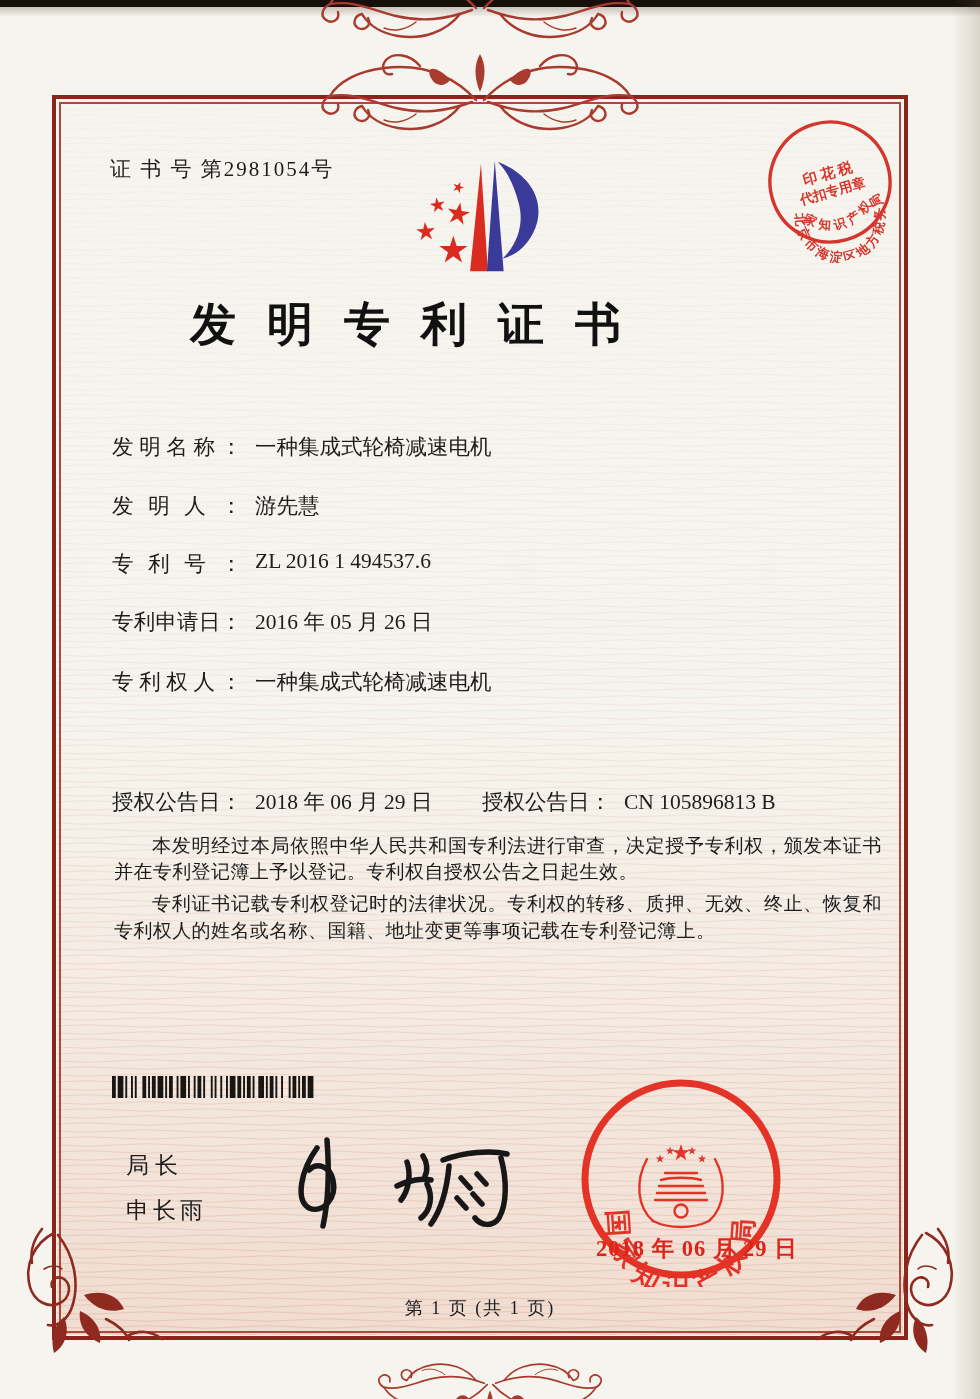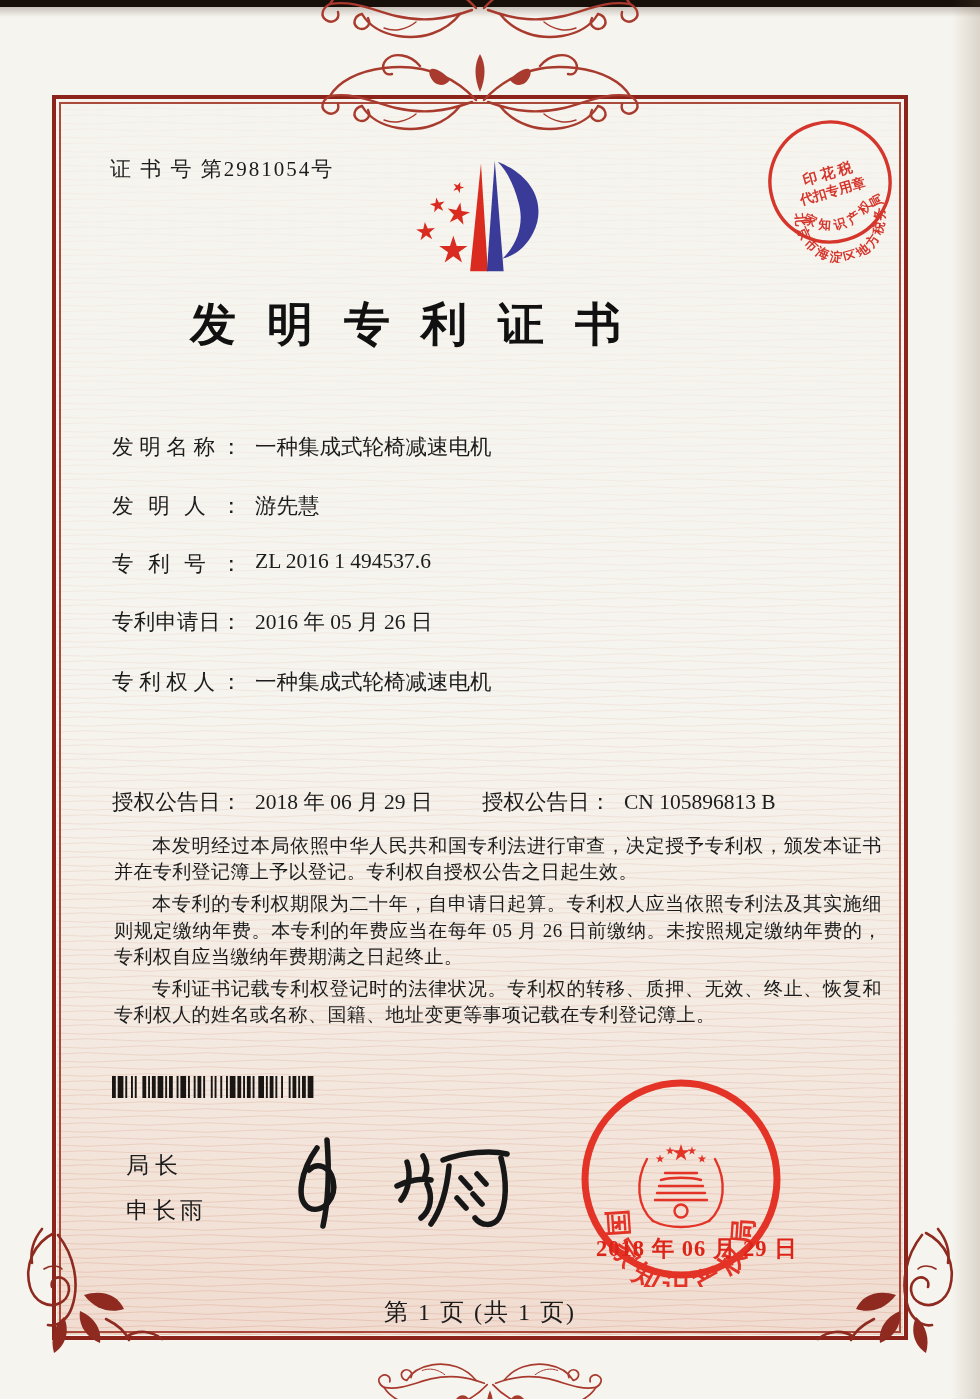--- a/index.html
+++ b/index.html
@@ -21,21 +21,21 @@
   .fvalue{margin-left:13px;}
   .frow .pair2{position:absolute;left:370px;top:0;white-space:nowrap;}
   .paras{position:absolute;left:114px;top:833px;width:768px;font-size:19px;line-height:26.2px;letter-spacing:.4px;text-align:justify;}
   .paras p{margin:0 0 6px 0;text-indent:2em;}
   .barcode{position:absolute;left:112px;top:1076px;width:262px;height:22px;}
   .signer-title{position:absolute;left:126px;top:1150px;font-size:23px;letter-spacing:6px;}
   .signer-name{position:absolute;left:126px;top:1195px;font-size:23px;letter-spacing:4px;}
   .signature{position:absolute;left:265px;top:1126px;width:260px;height:118px;}
   .seal{position:absolute;left:575px;top:1073px;width:212px;height:214px;opacity:.93;}
   .seal-date{position:absolute;left:596px;top:1233px;font-size:22.5px;font-weight:700;color:#dd2418;letter-spacing:1px;white-space:nowrap;}
-  .footer{position:absolute;left:52px;top:1296px;width:856px;text-align:center;font-size:24px;letter-spacing:2px;}
+  .footer{position:absolute;left:52px;top:1296px;width:856px;text-align:center;font-size:18px;letter-spacing:2px;}
   .tax-stamp{position:absolute;left:750px;top:102px;width:160px;height:160px;transform:rotate(-16deg);opacity:.92;}
   .orn{position:absolute;pointer-events:none;}
   svg text{font-family:"Liberation Serif","DejaVu Serif",serif;}
 </style>
 </head>
 <body>
 
 <div class="page">
 
   <div class="edge-top"></div>
@@ -327,21 +327,20 @@
   </div>
   <div class="frow" style="top:787px">
     <span class="flabel">授权公告日：</span><span class="fvalue">2018 年 06 月 29 日</span>
     <span class="pair2">
       <span>授权公告日：</span><span class="fvalue">CN 105896813 B</span>
     </span>
   </div>
 
   <div class="paras">
     <p>本发明经过本局依照中华人民共和国专利法进行审查，决定授予专利权，颁发本证书并在专利登记簿上予以登记。专利权自授权公告之日起生效。</p>
-    <p>本专利的专利权期限为二十年，自申请日起算。专利权人应当依照专利法及其实施细则规定缴纳年费。本专利的年费应当在每年 05 月 26 日前缴纳。未按照规定缴纳年费的，专利权自应当缴纳年费期满之日起终止。</p>
     <p>专利证书记载专利权登记时的法律状况。专利权的转移、质押、无效、终止、恢复和专利权人的姓名或名称、国籍、地址变更等事项记载在专利登记簿上。</p>
   </div>
 
   <svg class="barcode" id="barcode" viewBox="0 0 262 22">
       <rect x="0.0" y="0" width="3.8" height="22" fill="#181512"></rect>
       <rect x="5.7" y="0" width="5.7" height="22" fill="#181512"></rect>
       <rect x="13.3" y="0" width="1.9" height="22" fill="#181512"></rect>
       <rect x="19.0" y="0" width="1.9" height="22" fill="#181512"></rect>
       <rect x="22.8" y="0" width="1.9" height="22" fill="#181512"></rect>
       <rect x="30.4" y="0" width="3.8" height="22" fill="#181512"></rect>

